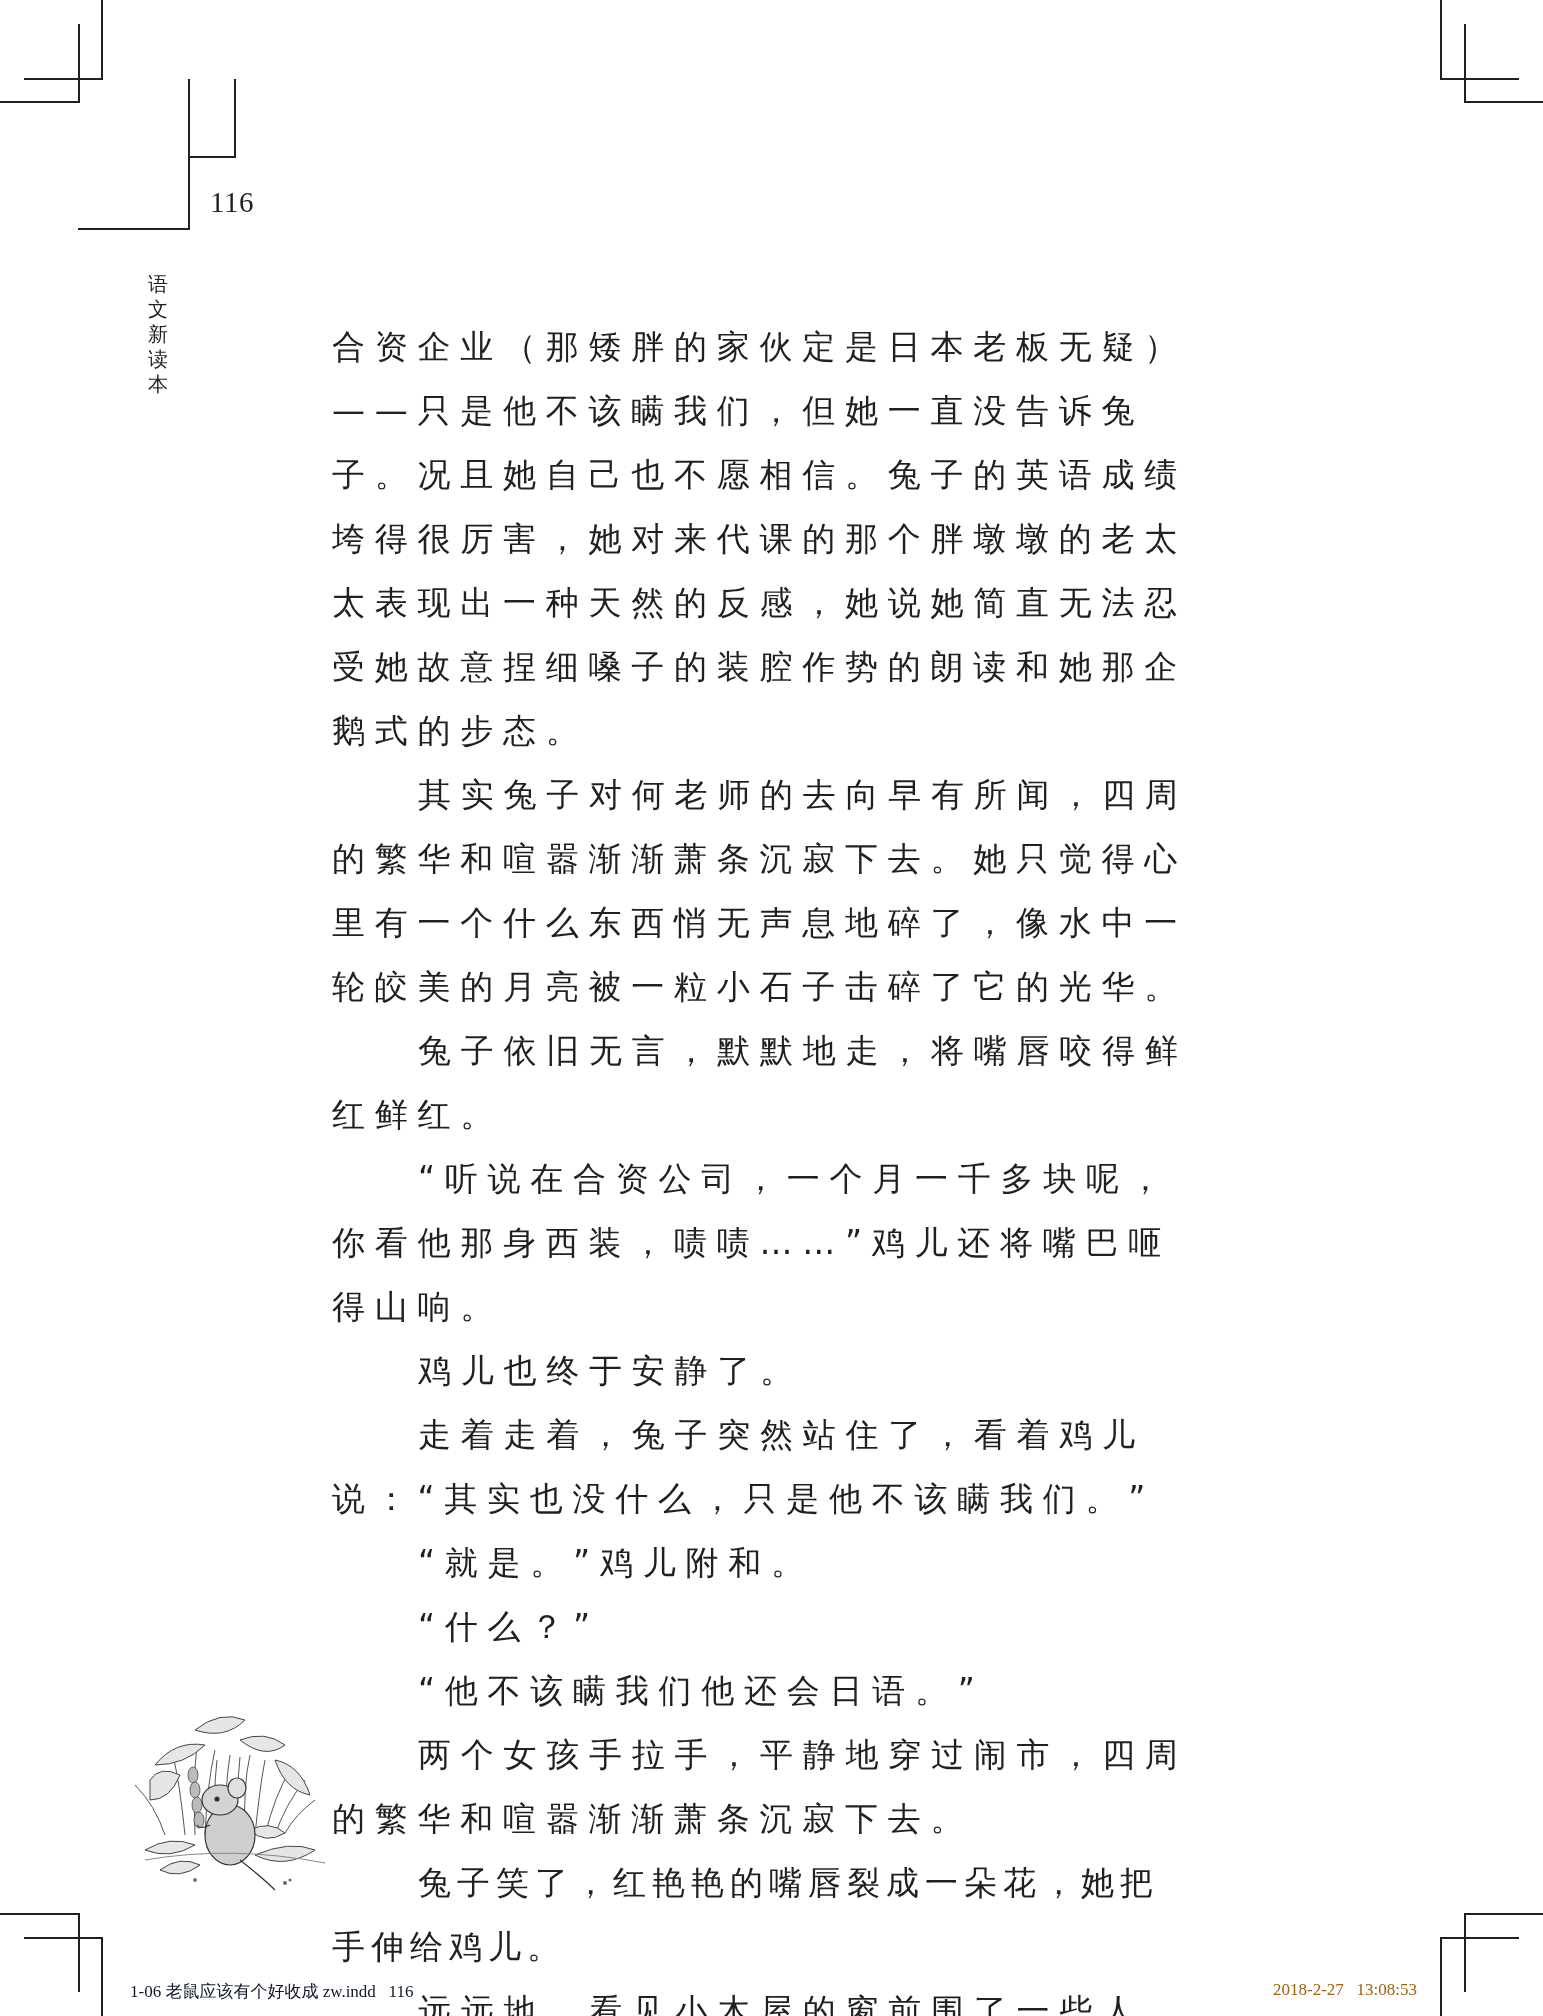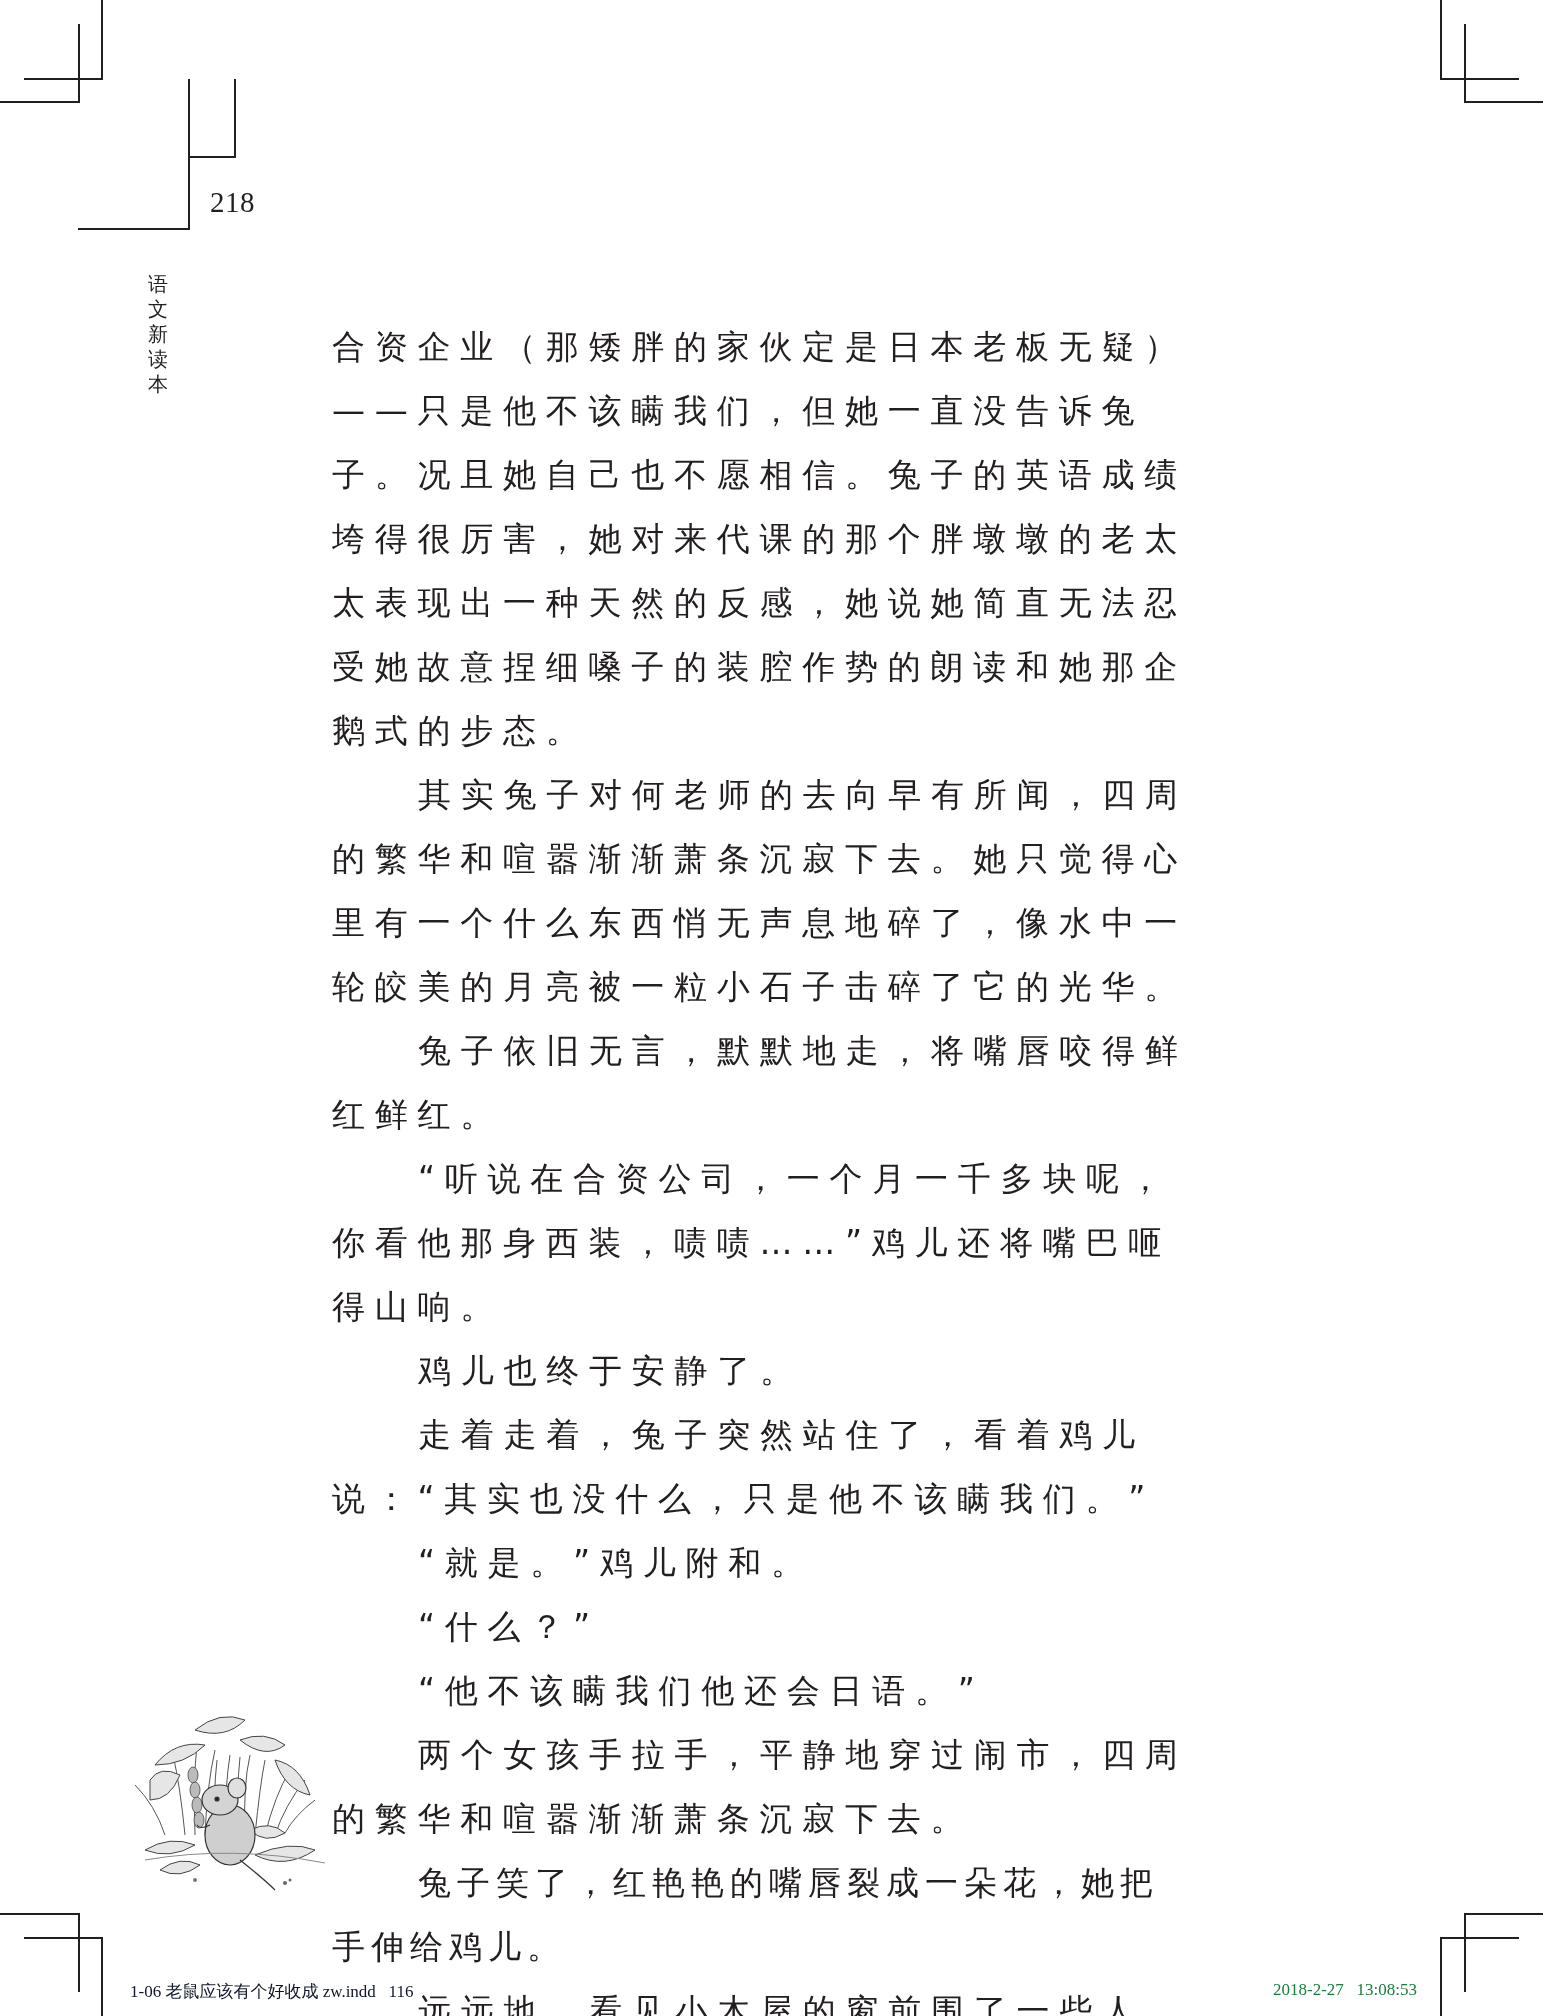--- a/index.html
+++ b/index.html
@@ -6,21 +6,21 @@
   body { width:1543px; height:2016px; position:relative; overflow:hidden; font-family:"DejaVu Sans", sans-serif; color:#231f20; }
   .ln { position:absolute; background:#231f20; }
   .h { height:2px; }
   .v { width:2px; }
   .page-num { position:absolute; left:210px; top:186px; font-family:"Liberation Serif", serif; font-size:29px; color:#231f20; letter-spacing:0.5px; }
   .running-head { position:absolute; left:146px; top:272px; width:24px; font-size:20px; line-height:25px; color:#231f20; word-break:break-all; text-align:center; }
   .body-text { position:absolute; left:332px; top:315px; width:860px; font-size:33px; line-height:64px; letter-spacing:9.75px; color:#231f20; }
   .para { margin:0; text-indent:0; }
   .para.indent { text-indent:86px; }
   .footer-left { position:absolute; left:130px; top:1980px; font-family:"Liberation Serif", serif; font-size:17px; color:#0f172a; white-space:pre; }
-  .footer-right { position:absolute; left:1273px; top:1980px; font-family:"Liberation Serif", serif; font-size:17px; color:#15803d; white-space:pre; }
+  .footer-right { position:absolute; left:1273px; top:1980px; font-family:"Liberation Serif", serif; font-size:17px; color:#a16207; white-space:pre; }
   .illustration { position:absolute; left:125px; top:1685px; width:215px; height:210px; }
 </style>
 </head>
 <body>
 
 <div class="ln v" style="left:101px; top:0; height:79px;"></div>
 <div class="ln h" style="left:24px; top:78px; width:79px;"></div>
 <div class="ln v" style="left:78px; top:24px; height:79px;"></div>
 <div class="ln h" style="left:0; top:101px; width:79px;"></div>
 
@@ -37,21 +37,21 @@
 <div class="ln h" style="left:1464px; top:1913px; width:79px;"></div>
 <div class="ln v" style="left:1464px; top:1913px; height:79px;"></div>
 <div class="ln h" style="left:1440px; top:1937px; width:79px;"></div>
 <div class="ln v" style="left:1440px; top:1937px; height:79px;"></div>
 
 <div class="ln v" style="left:188px; top:79px; height:151px;"></div>
 <div class="ln h" style="left:78px; top:228px; width:112px;"></div>
 <div class="ln v" style="left:234px; top:79px; height:79px;"></div>
 <div class="ln h" style="left:188px; top:156px; width:48px;"></div>
 
-<div class="page-num">218</div>
+<div class="page-num">116</div>
 <div class="running-head">语文新读本</div>
 
 <div class="body-text">
   <p class="para">合资企业（那矮胖的家伙定是日本老板无疑）——只是他不该瞒我们，但她一直没告诉兔子。况且她自己也不愿相信。兔子的英语成绩垮得很厉害，她对来代课的那个胖墩墩的老太太表现出一种天然的反感，她说她简直无法忍受她故意捏细嗓子的装腔作势的朗读和她那企鹅式的步态。</p>
   <p class="para indent">其实兔子对何老师的去向早有所闻，四周的繁华和喧嚣渐渐萧条沉寂下去。她只觉得心里有一个什么东西悄无声息地碎了，像水中一轮皎美的月亮被一粒小石子击碎了它的光华。</p>
   <p class="para indent">兔子依旧无言，默默地走，将嘴唇咬得鲜红鲜红。</p>
   <p class="para indent">“听说在合资公司，一个月一千多块呢，你看他那身西装，啧啧……”鸡儿还将嘴巴咂得山响。</p>
   <p class="para indent">鸡儿也终于安静了。</p>
   <p class="para indent">走着走着，兔子突然站住了，看着鸡儿说：“其实也没什么，只是他不该瞒我们。”</p>
   <p class="para indent">“就是。”鸡儿附和。</p>

